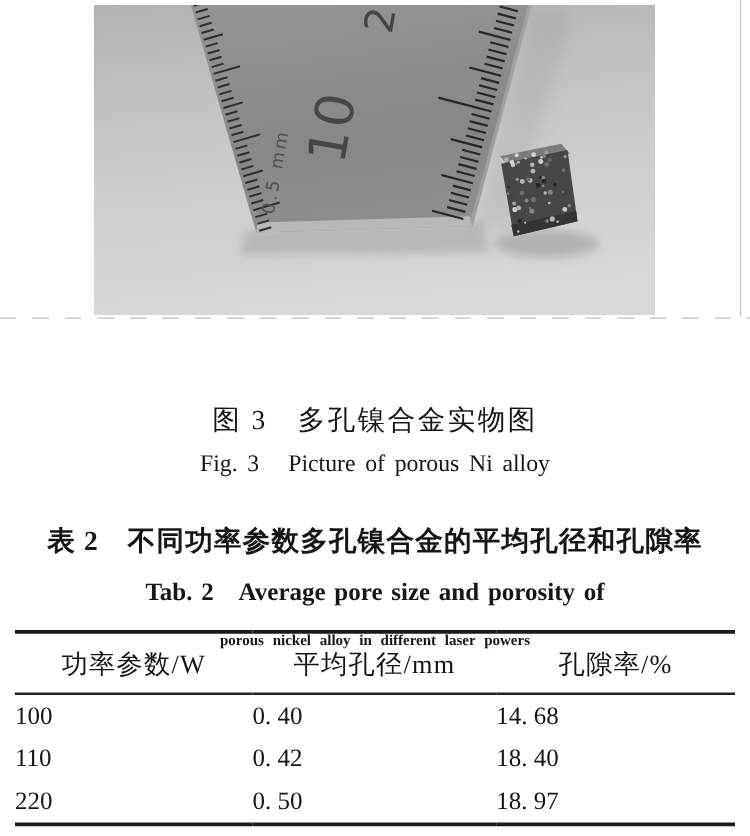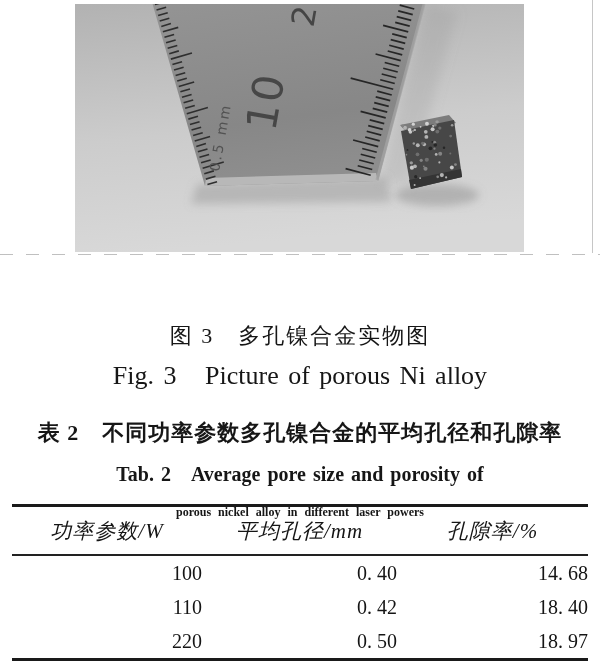--- a/index.html
+++ b/index.html
@@ -11,32 +11,32 @@
   #photo svg{display:block;}
 
   
   #edge-line-v{position:absolute;left:592px;top:0;width:1px;height:253px;background:#c6c6c6;}
   #scan-dash{position:absolute;left:0;top:254px;width:600px;height:1px;opacity:.75;
              background:repeating-linear-gradient(90deg,#aaaaaa 0 13px,transparent 13px 26px);}
 
   
   .cap{position:absolute;left:0;width:600px;text-align:center;white-space:pre;margin-top:42px;}
   #fig-cap-zh{top:279px;font-size:22px;letter-spacing:2px;}
-  #fig-cap-en{top:319px;font-size:26px;word-spacing:3px;}
+  #fig-cap-en{top:319px;font-size:19px;word-spacing:3px;}
   #tab-cap-zh{top:376px;font-size:22px;font-weight:bold;letter-spacing:1px;}
   #tab-cap-en1{top:421px;font-size:20px;font-weight:bold;word-spacing:2px;}
   #tab-cap-en2{top:463px;font-size:12px;font-weight:bold;word-spacing:4px;}
 
   
   #data-table{position:absolute;left:12px;top:504px;width:576px;border-collapse:collapse;
               font-size:20px;color:#151515;}
   #data-table{border-top:3px solid #1a1a1a;border-bottom:3px solid #1a1a1a;}
   #data-table th{font-weight:normal;font-size:21px;letter-spacing:1px;height:47px;
-                 border-bottom:2px solid #222;text-align:center;vertical-align:middle;padding:0;font-style:italic;}
-  #data-table td{height:34px;text-align:right;vertical-align:middle;padding:0;white-space:pre;}
+                 border-bottom:2px solid #222;text-align:center;vertical-align:middle;padding:0;}
+  #data-table td{height:34px;text-align:left;vertical-align:middle;padding:0;white-space:pre;}
   .col1{width:190px;} .col2{width:195px;} .col3{width:191px;}
 </style>
 </head>
 <body>
 
 <div id="page">
 
   <div id="photo">
     <svg width="449" height="248" viewBox="0 0 449 248">
       <defs>

